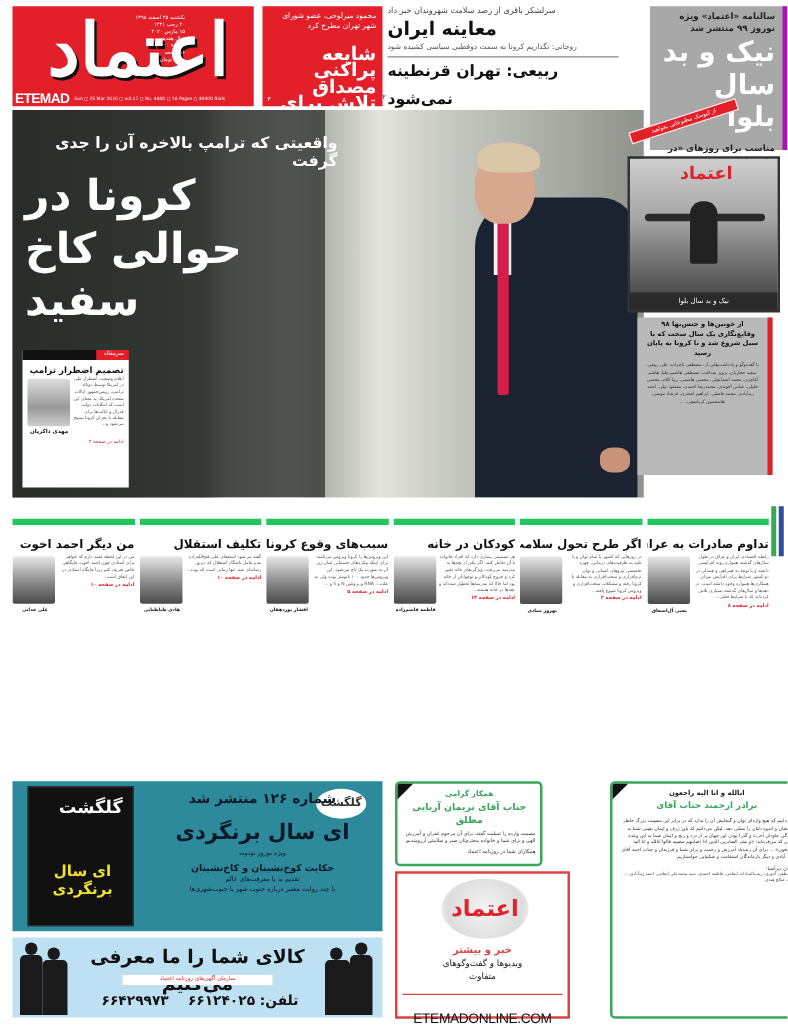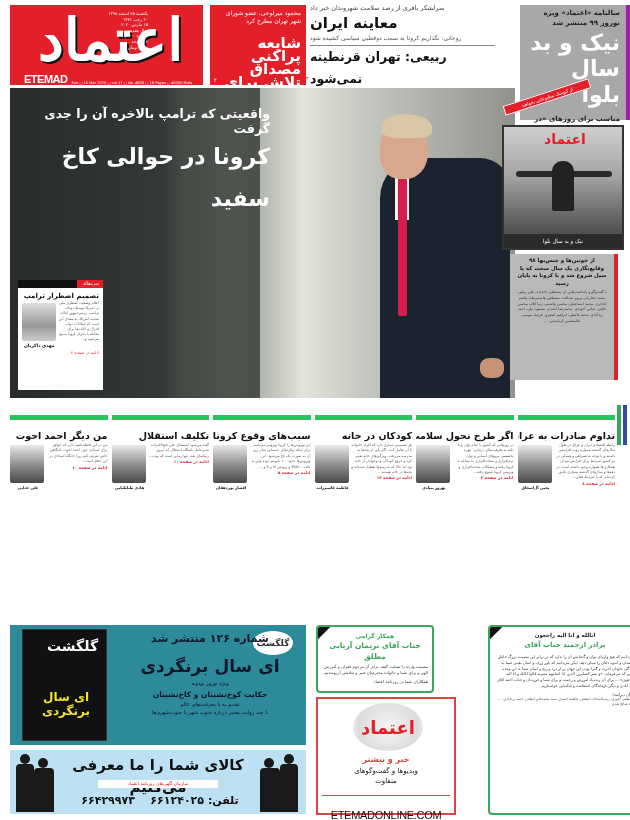--- a/index.html
+++ b/index.html
@@ -4,21 +4,21 @@
 <style>
   * { box-sizing: border-box; margin: 0; padding: 0; }
   html, body { width: 630px; height: 820px; background: #ffffff; overflow: hidden; }
   body { font-family: "DejaVu Sans", sans-serif; color: #1a1a1a; position: relative; }
   .abs { position: absolute; }
 
   
   #masthead { left: 10px; top: 5px; width: 193px; height: 80px; background: #e3202a; }
   #logo-text { position: absolute; left: 28px; top: 0px; font-family: "DejaVu Serif", serif; font-size: 58px; font-weight: bold; color: #fff; direction: rtl; line-height: 70px; letter-spacing: -2px; text-shadow: 2px 2px 0 #111; }
   #date-block { position: absolute; left: 68px; top: 6px; width: 70px; font-size: 4.2px; line-height: 5.6px; color: #fff; direction: rtl; text-align: right; }
-  #etemad-bar { position: absolute; left: 0; bottom: 0; width: 100%; height: 13px; display: flex; align-items: flex-end; gap: 4px; padding-left: 14px; }
+  #etemad-bar { position: absolute; left: 0; bottom: 0; width: 100%; height: 13px; display: flex; align-items: center; gap: 4px; padding-left: 2px; }
   #etemad-latin { font-family: "Liberation Sans", sans-serif; font-size: 11px; font-weight: bold; color: #fff; letter-spacing: -0.5px; }
   #edition-info { font-size: 3.6px; color: #fff; white-space: nowrap; }
 
   
   #red-teaser { left: 210px; top: 5px; width: 96px; height: 80px; background: #e3202a; padding: 4px 5px; color: #fff; text-align: right; direction: rtl; }
   #red-teaser .kicker { font-size: 6px; line-height: 8px; }
   #red-teaser .title { font-size: 15px; font-weight: bold; line-height: 13px; margin-top: 12px; }
   #red-teaser .pg { position: absolute; left: 4px; bottom: 2px; font-size: 5px; }
 
   
@@ -33,21 +33,21 @@
   #yearbook { left: 520px; top: 5px; width: 110px; height: 115px; background: #a8a8a8; border-right: 4px solid #a21caf; padding: 3px 6px; direction: rtl; text-align: right; color: #fff; }
   #yearbook .kicker { font-size: 7px; font-weight: bold; line-height: 10px; color: #222; }
   #yearbook .big { font-size: 22px; font-weight: bold; line-height: 26px; color: #fff; margin-top: 2px; }
   #yearbook .sub { font-size: 7px; font-weight: bold; line-height: 10px; color: #222; margin-top: 6px; }
   #ribbon { left: 502px; top: 92px; width: 90px; height: 10px; background: #e3202a; color: #fff; font-size: 4.5px; line-height: 10px; text-align: center; transform: rotate(-18deg); direction: rtl; border: 1px solid #fff; }
 
   
   #hero { left: 10px; top: 88px; width: 505px; height: 310px; background: linear-gradient(90deg, #2f3330 0%, #3a3e3b 30%, #b9bdb5 34%, #d6d8d0 44%, #a9ada5 48%, #e3e4dc 58%, #c5c8c0 70%, #8f938c 100%); overflow: hidden; }
   #hero-overlay { position: absolute; left: 0; top: 0; width: 250px; height: 100%; background: linear-gradient(90deg, rgba(40,44,41,0.92), rgba(60,64,60,0.85)); }
   #hero-kicker { position: absolute; left: 10px; top: 18px; width: 250px; text-align: right; direction: rtl; font-size: 12.5px; font-weight: bold; color: #fff; }
-  #hero-title { position: absolute; left: 10px; top: 48px; width: 250px; text-align: right; direction: rtl; font-size: 22px; font-weight: bold; color: #fff; line-height: 42px; }
+  #hero-title { position: absolute; left: 10px; top: 48px; width: 250px; text-align: left; direction: rtl; font-size: 34px; font-weight: bold; color: #fff; line-height: 42px; }
   
   #figure-suit { position: absolute; left: 370px; top: 70px; width: 130px; height: 240px; background: #1b2230; border-radius: 40px 30px 0 0; }
   #figure-head { position: absolute; left: 370px; top: 33px; width: 48px; height: 58px; background: #d8a88e; border-radius: 45% 50% 45% 40%; }
   #figure-hair { position: absolute; left: 372px; top: 26px; width: 50px; height: 24px; background: #d9c7a8; border-radius: 50% 60% 30% 30%; }
   #figure-shirt { position: absolute; left: 385px; top: 72px; width: 14px; height: 60px; background: #f3f3f3; }
   #figure-tie { position: absolute; left: 388px; top: 78px; width: 9px; height: 150px; background: #d41f4c; border-radius: 2px; }
   #figure-hand { position: absolute; left: 470px; top: 270px; width: 24px; height: 20px; background: #c9937a; border-radius: 40%; }
 
   
   #op-box { left: 18px; top: 280px; width: 85px; height: 110px; background: #fff; padding: 3px 4px; direction: rtl; text-align: right; }

